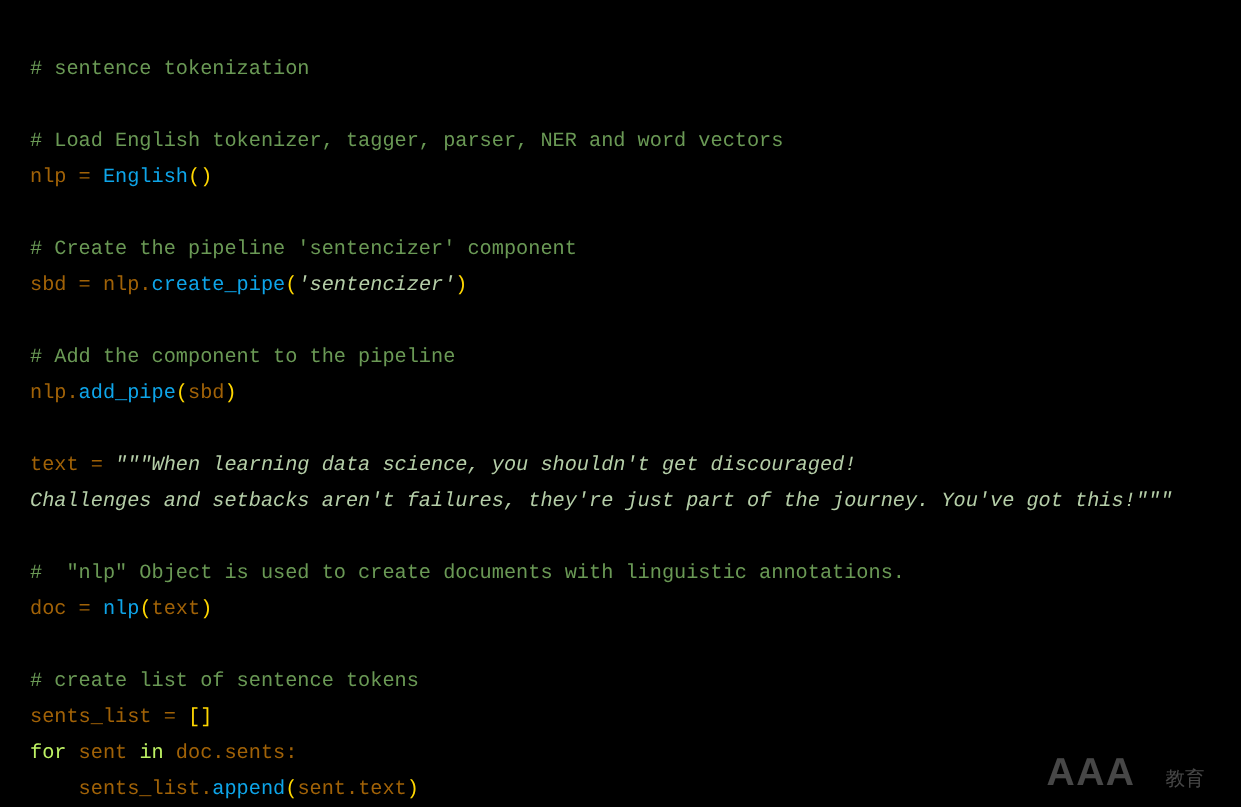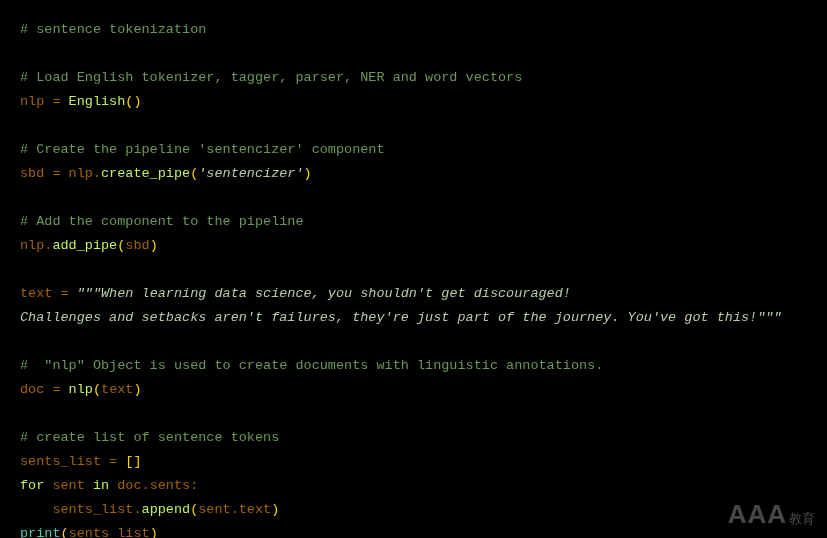--- a/index.html
+++ b/index.html
@@ -8,44 +8,44 @@
     width: 827px;
     height: 538px;
     background: #000000;
     overflow: hidden;
   }
   .code-block {
     box-sizing: border-box;
     width: 827px;
     height: 538px;
     background: #000000;
-    padding: 18px 20px;
+    padding: 35px 20px;
     font-family: Consolas, "Courier New", monospace;
     font-size: 13.5px;
     line-height: 24px;
     color: #d4d4d4;
     white-space: pre;
     position: relative;
   }
   .tok-comment { color: #6A9955; }
   .tok-default { color: #a16207; }
-  .tok-func    { color: #bef264; }
+  .tok-func    { color: #0ea5e9; }
   .tok-paren   { color: #ffd700; }
   .tok-string  { color: #b5cea8; font-style: italic; }
   .tok-keyword { color: #bef264; }
   .tok-builtin { color: #4ec9b0; }
   .watermark {
     position: absolute;
-    right: 12px;
+    right: 24px;
     bottom: 8px;
     font-family: Arial, sans-serif;
     color: rgba(255,255,255,0.28);
     display: flex;
     align-items: baseline;
-    gap: 2px;
+    gap: 20px;
     pointer-events: none;
   }
   .watermark .big {
     font-size: 26px;
     font-weight: bold;
     letter-spacing: 1px;
   }
   .watermark .small {
     font-size: 13px;
   }

